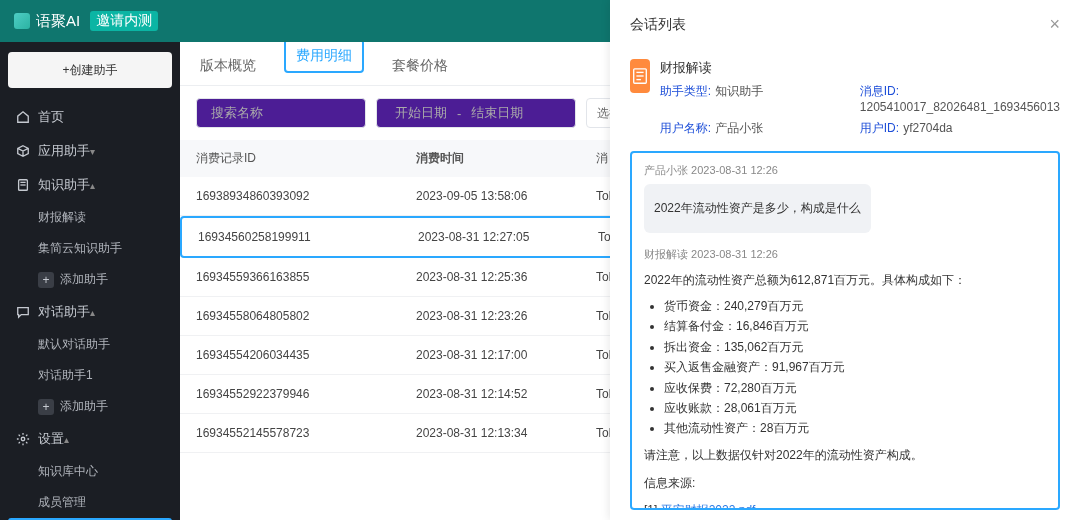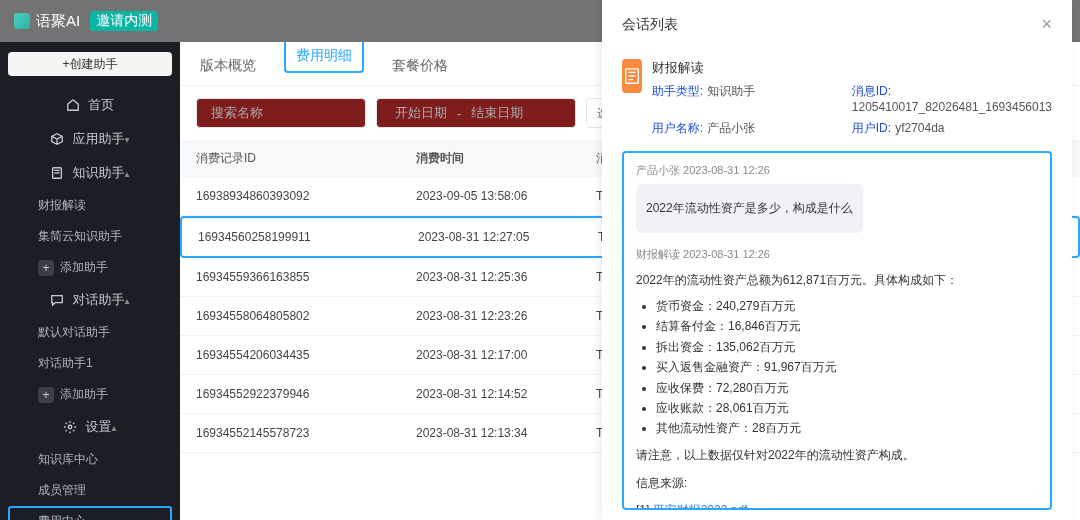--- a/index.html
+++ b/index.html
@@ -1,65 +1,65 @@
 <!DOCTYPE html>
 <html><head>
 <meta charset="utf-8">
 <style>
   * { margin:0; padding:0; box-sizing:border-box; }
   body { font-family: -apple-system,"PingFang SC","Microsoft YaHei",sans-serif; font-size:13px; color:#333; background:#fff; width:1080px; height:520px; overflow:hidden; position:relative; }
 
   
-  .topbar { height:42px; background:#737373; display:flex; align-items:center; padding:0 14px; gap:10px; }
+  .topbar { height:42px; background:#0f766e; display:flex; align-items:center; padding:0 14px; gap:10px; }
   .logo { display:flex; align-items:center; gap:6px; color:#fff; font-size:15px; font-weight:500; }
   .logo-mark { width:16px; height:16px; background:linear-gradient(135deg,#4ecdc4,#2bb3a3); border-radius:3px; }
   .badge { background:#0bb5a4; color:#fff; font-size:14px; padding:1px 6px; border-radius:3px; }
 
   .shell { display:flex; height:478px; }
 
   
   .sidebar { width:180px; background:#1b1e24; color:#c5c9d0; padding:10px 8px; overflow:hidden; flex-shrink:0; }
-  .create-btn { width:100%; height:24px; background:#f5f5f5; color:#333; border:none; border-radius:4px; display:flex; align-items:center; justify-content:center; gap:4px; font-size:12px; cursor:pointer; }
+  .create-btn { width:100%; height:36px; background:#f5f5f5; color:#333; border:none; border-radius:4px; display:flex; align-items:center; justify-content:center; gap:4px; font-size:12px; cursor:pointer; }
   .nav { margin-top:12px; }
-  .nav-head { display:flex; align-items:center; justify-content:center; padding:8px 8px; font-size:13px; color:#c5c9d0; cursor:pointer; }
+  .nav-head { display:flex; align-items:center; justify-content:flex-start; padding:8px 8px; font-size:13px; color:#c5c9d0; cursor:pointer; }
   .nav-head .l { display:flex; align-items:center; gap:8px; }
   .nav-item { padding:7px 8px 7px 30px; font-size:12px; color:#b0b4bb; cursor:pointer; }
   .nav-item.add { display:flex; align-items:center; gap:6px; }
   .nav-item.add .plus { width:16px; height:16px; background:#3a3e46; border-radius:3px; display:flex; align-items:center; justify-content:center; font-size:12px; color:#c5c9d0; }
   .chev { font-size:10px; color:#888; }
   .nav-highlight { border:2px solid #2aa8ff; border-radius:3px; padding:5px 8px 5px 28px; }
   .ico { display:inline-block; width:14px; height:14px; position:relative; }
   .ico svg { width:14px; height:14px; display:block; }
 
   
   .main { flex:1; background:#fff; display:flex; flex-direction:column; position:relative; overflow:hidden; }
   .tabs { display:flex; padding:0 16px; border-bottom:1px solid #eceef1; height:44px; align-items:flex-end; gap:24px; }
   .tab { padding:10px 4px; font-size:14px; color:#666; cursor:pointer; }
   .tab.active { color:#2aa8ff; border-bottom:2px solid #2aa8ff; }
   .tab.hl { border:2px solid #2aa8ff; border-radius:4px; padding:6px 10px; margin-bottom:12px; }
 
   .filters { display:flex; gap:10px; padding:12px 16px; align-items:center; }
-  .inp { height:30px; border:1px solid #e2e5ea; border-radius:4px; display:flex; align-items:center; padding:0 8px; gap:6px; color:#aaa; background:#7f1d1d; }
+  .inp { height:30px; border:1px solid #e2e5ea; border-radius:4px; display:flex; align-items:center; padding:0 8px; gap:6px; color:#aaa; background:#4c1d95; }
   .inp.search { width:170px; }
   .inp.date { width:200px; gap:10px; }
   .sel-btn { height:30px; padding:0 10px; border:1px solid #e2e5ea; border-radius:4px; background:#fff; color:#666; cursor:pointer; font-size:12px; }
 
   .table { width:100%; }
   .thead { display:flex; background:#f7f8fa; padding:10px 16px; font-size:12px; color:#555; }
   .thead .col1 { width:220px; }
   .thead .col2 { width:180px;font-weight:bold; }
   .thead .col3 { width:40px; }
   .trow { display:flex; padding:12px 16px; font-size:12px; color:#444; border-bottom:1px solid #f0f1f3; }
   .trow .col1 { width:220px; }
   .trow .col2 { width:180px; }
   .trow .col3 { width:40px; }
   .trow.hl { border:2px solid #2aa8ff; border-radius:4px; }
 
   
-  .drawer { position:absolute; top:0; right:8px; width:470px; height:520px; background:#fff; box-shadow:-2px 0 8px rgba(0,0,0,.08); display:flex; flex-direction:column; padding:14px 20px 10px; overflow:hidden; }
+  .drawer { position:absolute; top:0; right:0; width:470px; height:520px; background:#fff; box-shadow:-2px 0 8px rgba(0,0,0,.08); display:flex; flex-direction:column; padding:14px 20px 10px; overflow:hidden; }
   .dr-head { display:flex; justify-content:space-between; align-items:center; padding-bottom:14px; }
   .dr-title { font-size:14px; font-weight:500; color:#333; }
   .close-x { font-size:18px; color:#999; cursor:pointer; }
   .dr-info { display:flex; gap:10px; margin-top:10px; align-items:flex-start; }
   .app-ico { width:34px; height:34px; background:#ff8a3d; border-radius:4px; display:flex; align-items:center; justify-content:center; }
   .app-ico svg { width:18px; height:18px; }
   .app-meta { flex:1; }
   .app-name { font-size:13px; font-weight:500; color:#333; margin-bottom:6px; }
   .meta-grid { display:grid; grid-template-columns:200px 1fr; row-gap:6px; font-size:12px; color:#555; }
   .meta-grid .lbl { color:#1d4ed8; display:inline-block; margin-right:4px; }

